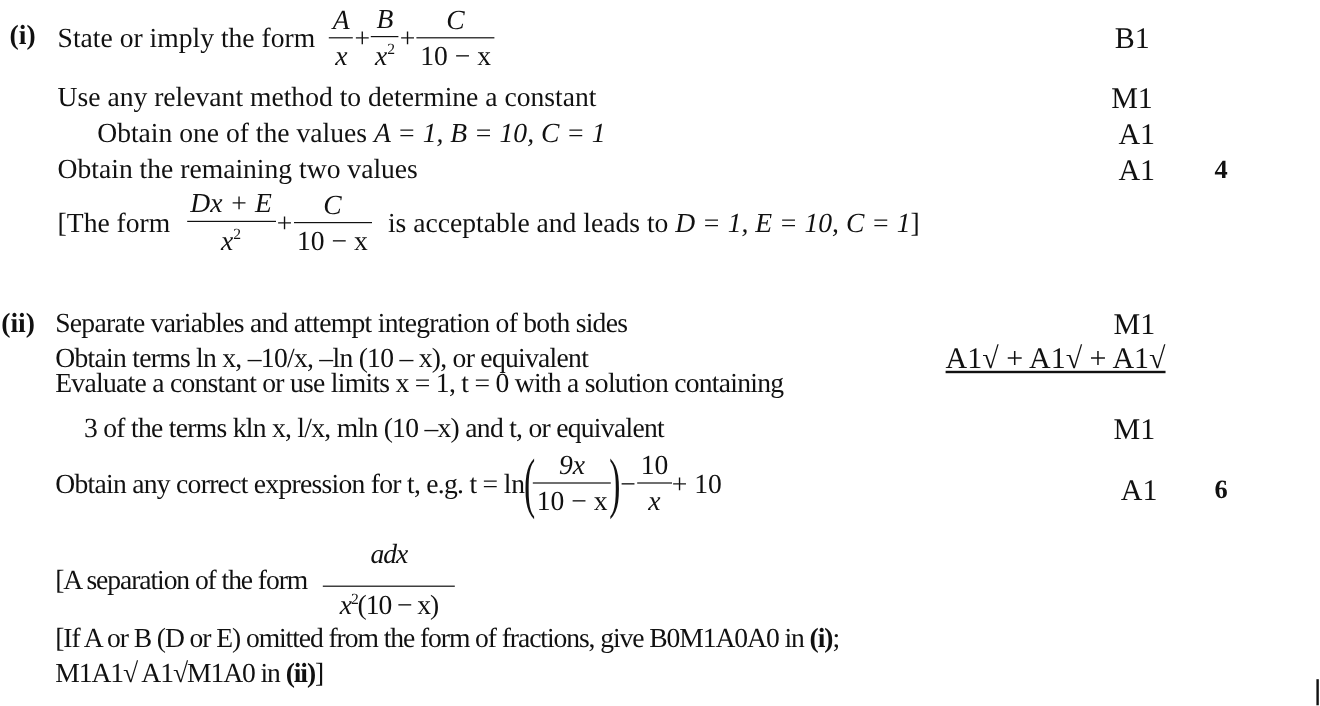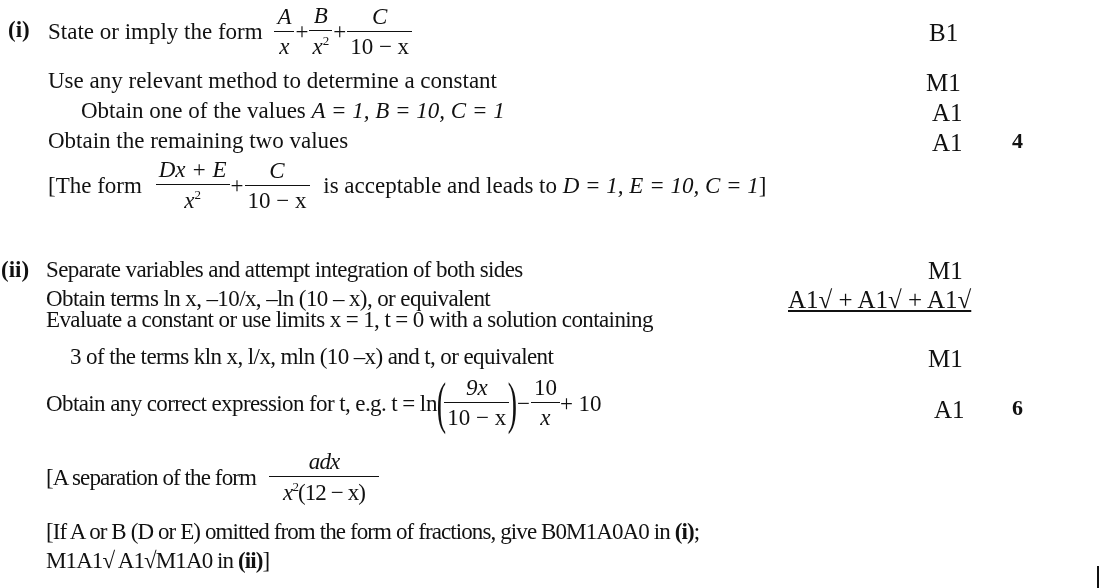--- a/index.html
+++ b/index.html
@@ -128,22 +128,22 @@
       <span class="num">10</span>
       <span class="den it">x</span>
     </span><span style="vertical-align:middle;">+ 10</span>
   </div>
   <span class="abs mark" style="left:934px; top:397px;">A1</span>
   <span class="abs total" style="left:1012px; top:397px;">6</span>
 
   <div class="abs narrow2" style="left:46px; top:450px;">
     <span style="vertical-align:middle;">[A separation of the form</span>
     <span class="frac" style="margin-left:8px;">
-      <span class="num it" style="padding:0 40px 2px 40px;">adx</span>
-      <span class="den"><span class="it">x</span><sup>2</sup><span>(12 − x)</span></span>
+      <span class="num it" style="padding:0 40px 14px 40px;">adx</span>
+      <span class="den"><span class="it">x</span><sup>2</sup><span>(10 − x)</span></span>
     </span>
   </div>
 
   <div class="abs narrow2" style="left:46px; top:520px;">
     <span>[If A or B (D or E) omitted from the form of fractions, give B0M1A0A0 in </span><b>(i)</b><span>;</span>
   </div>
   <div class="abs narrow2" style="left:46px; top:549px;">
     <span>M1A1√ A1√M1A0 in </span><b>(ii)</b><span>]</span>
   </div>
 </div>

